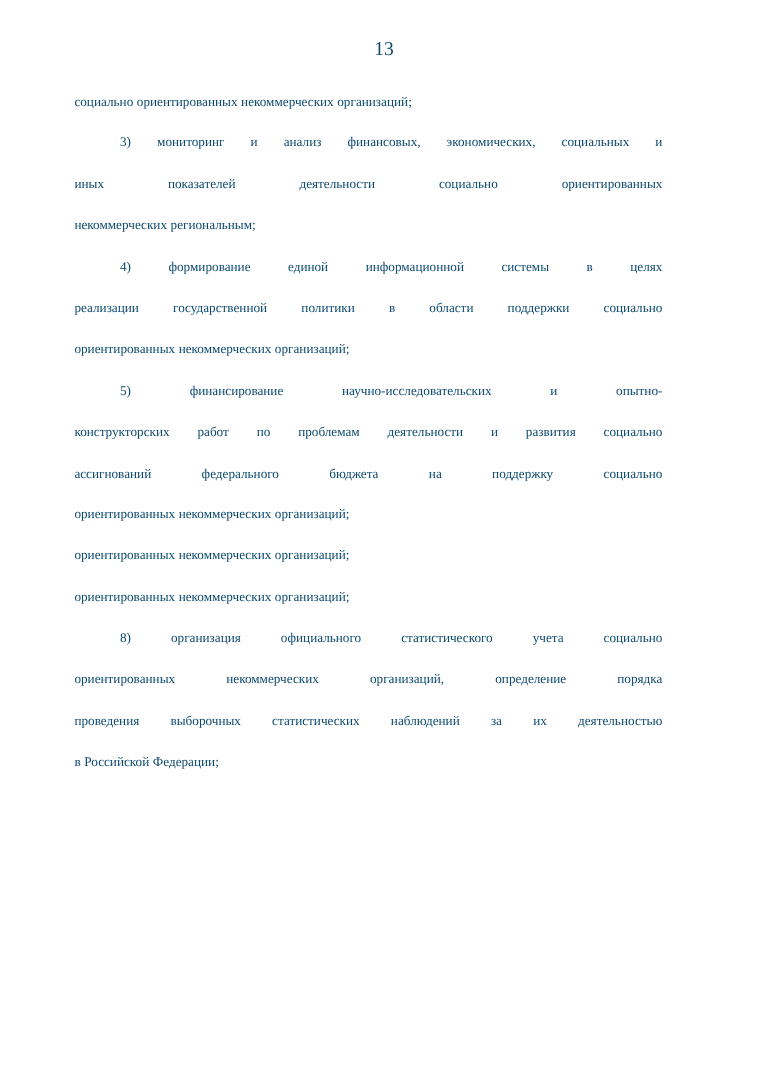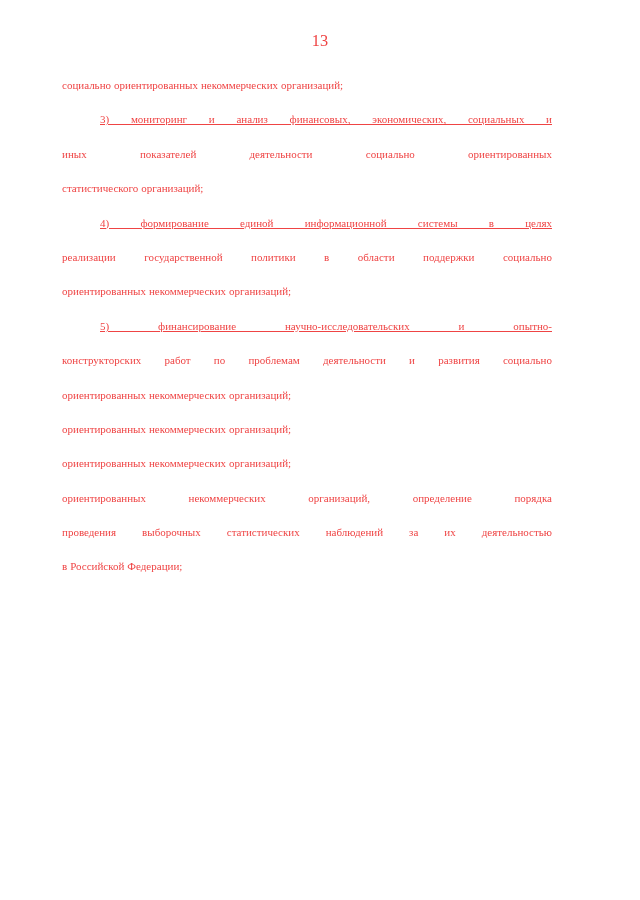--- a/index.html
+++ b/index.html
@@ -11,21 +11,21 @@
     height: 900px;
     background: #ffffff;
     overflow: hidden;
   }
   .page {
     position: relative;
     width: 640px;
     height: 900px;
     background: #ffffff;
     font-family: "Liberation Serif", "DejaVu Serif", serif;
-    color: #ef4444;
+    color: #0c4a6e;
   }
   .pageno {
     position: absolute;
     top: 32px;
     left: 0;
     width: 640px;
     text-align: center;
     font-size: 16.3px;
     line-height: 1.15;
   }
@@ -43,62 +43,63 @@
     word-spacing: 0.02em;
   }
   
   .j {
     text-align: justify;
     text-align-last: justify;
   }
   
   .ind {
     padding-left: 38px;
-    text-decoration: underline;
   }
 </style>
 </head>
 <body>
 
 <div class="page">
 
   <div class="pageno">13</div>
 
   <div class="doc-body">
 
     <div class="para">
       <div class="ln">социально ориентированных некоммерческих организаций;</div>
     </div>
 
     <div class="para">
       <div class="ln j ind">3) мониторинг и анализ финансовых, экономических, социальных и</div>
       <div class="ln j">иных показателей деятельности социально ориентированных</div>
-      <div class="ln">статистического организаций;</div>
+      <div class="ln">некоммерческих региональным;</div>
     </div>
 
     <div class="para">
       <div class="ln j ind">4) формирование единой информационной системы в целях</div>
       <div class="ln j">реализации государственной политики в области поддержки социально</div>
       <div class="ln">ориентированных некоммерческих организаций;</div>
     </div>
 
     <div class="para">
       <div class="ln j ind">5) финансирование научно-исследовательских и опытно-</div>
       <div class="ln j">конструкторских работ по проблемам деятельности и развития социально</div>
+      <div class="ln j">ассигнований федерального бюджета на поддержку социально</div>
       <div class="ln">ориентированных некоммерческих организаций;</div>
     </div>
 
     <div class="para">
       <div class="ln">ориентированных некоммерческих организаций;</div>
     </div>
 
     <div class="para">
       <div class="ln">ориентированных некоммерческих организаций;</div>
     </div>
 
     <div class="para">
+      <div class="ln j ind">8) организация официального статистического учета социально</div>
       <div class="ln j">ориентированных некоммерческих организаций, определение порядка</div>
       <div class="ln j">проведения выборочных статистических наблюдений за их деятельностью</div>
       <div class="ln">в Российской Федерации;</div>
     </div>
 
   </div>
 </div>
 
 </body></html>

